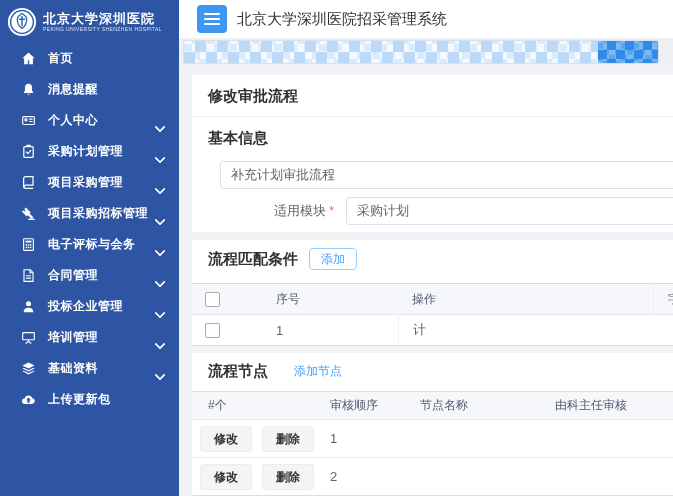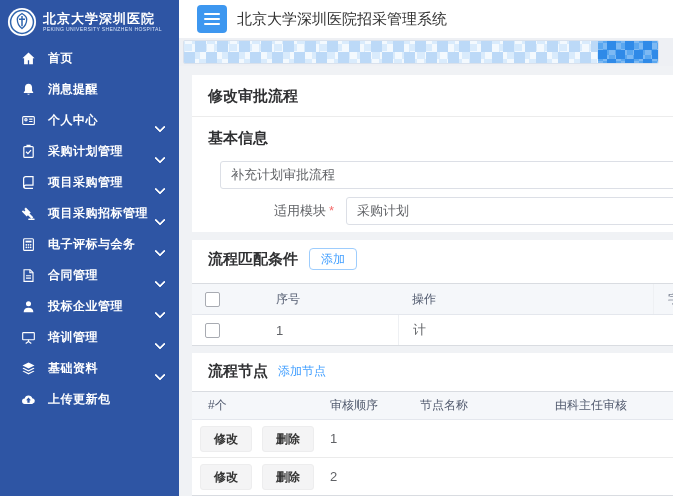--- a/index.html
+++ b/index.html
@@ -44,21 +44,21 @@
   .bi-h{margin:12px 16px 0}
   .frow{display:flex;align-items:center;margin:13px 16px 0 16px}
   .frow.r2{margin-top:8px}
   .flabel{width:126px;text-align:right;font-size:13px;color:#606266;white-space:nowrap}
   .req{color:#f56c6c;margin-left:3px;font-size:13px}
   .finput{flex:1;margin-left:12px;height:26px;border:1px solid #dcdfe6;border-radius:3px;background:#fff;
           padding:0 10px;font-size:13px;color:#606266;font-family:inherit;outline:none;min-width:0}
   .sec-head{display:flex;align-items:center;padding:8px 16px 0}
   .add-btn{margin-left:11px;background:#fff;color:#409eff;border:1px solid #9ecdfd;border-radius:4px;
            font-size:12px;padding:4px 11px;cursor:pointer;font-family:inherit;line-height:1}
-  .add-link{margin-left:10px;color:#409eff;font-size:12px;cursor:pointer}
+  .add-link{margin-left:26px;color:#409eff;font-size:12px;cursor:pointer}
   
   .tbl{width:581px;border-top:1px solid #d9dce1;border-bottom:1px solid #d9dce1;font-size:12px}
   .tr{display:flex;align-items:center}
   .thead{background:#f5f7fa;color:#515a6e}
   .t1 .tr{height:30px}
   .t1 .thead{border-bottom:1px solid #e4e7ed}
   .t1 .c1{width:70px;flex:0 0 70px;display:flex;align-items:center}
   .t1 .c2{width:136px;flex:0 0 136px;padding-left:14px;box-sizing:border-box}
   .t1 .c3{width:255px;flex:0 0 255px;padding-left:14px;box-sizing:border-box}
   .t1 .c4{flex:1;padding-left:14px;border-left:1px solid #eef0f3;align-self:stretch;display:flex;align-items:center}

